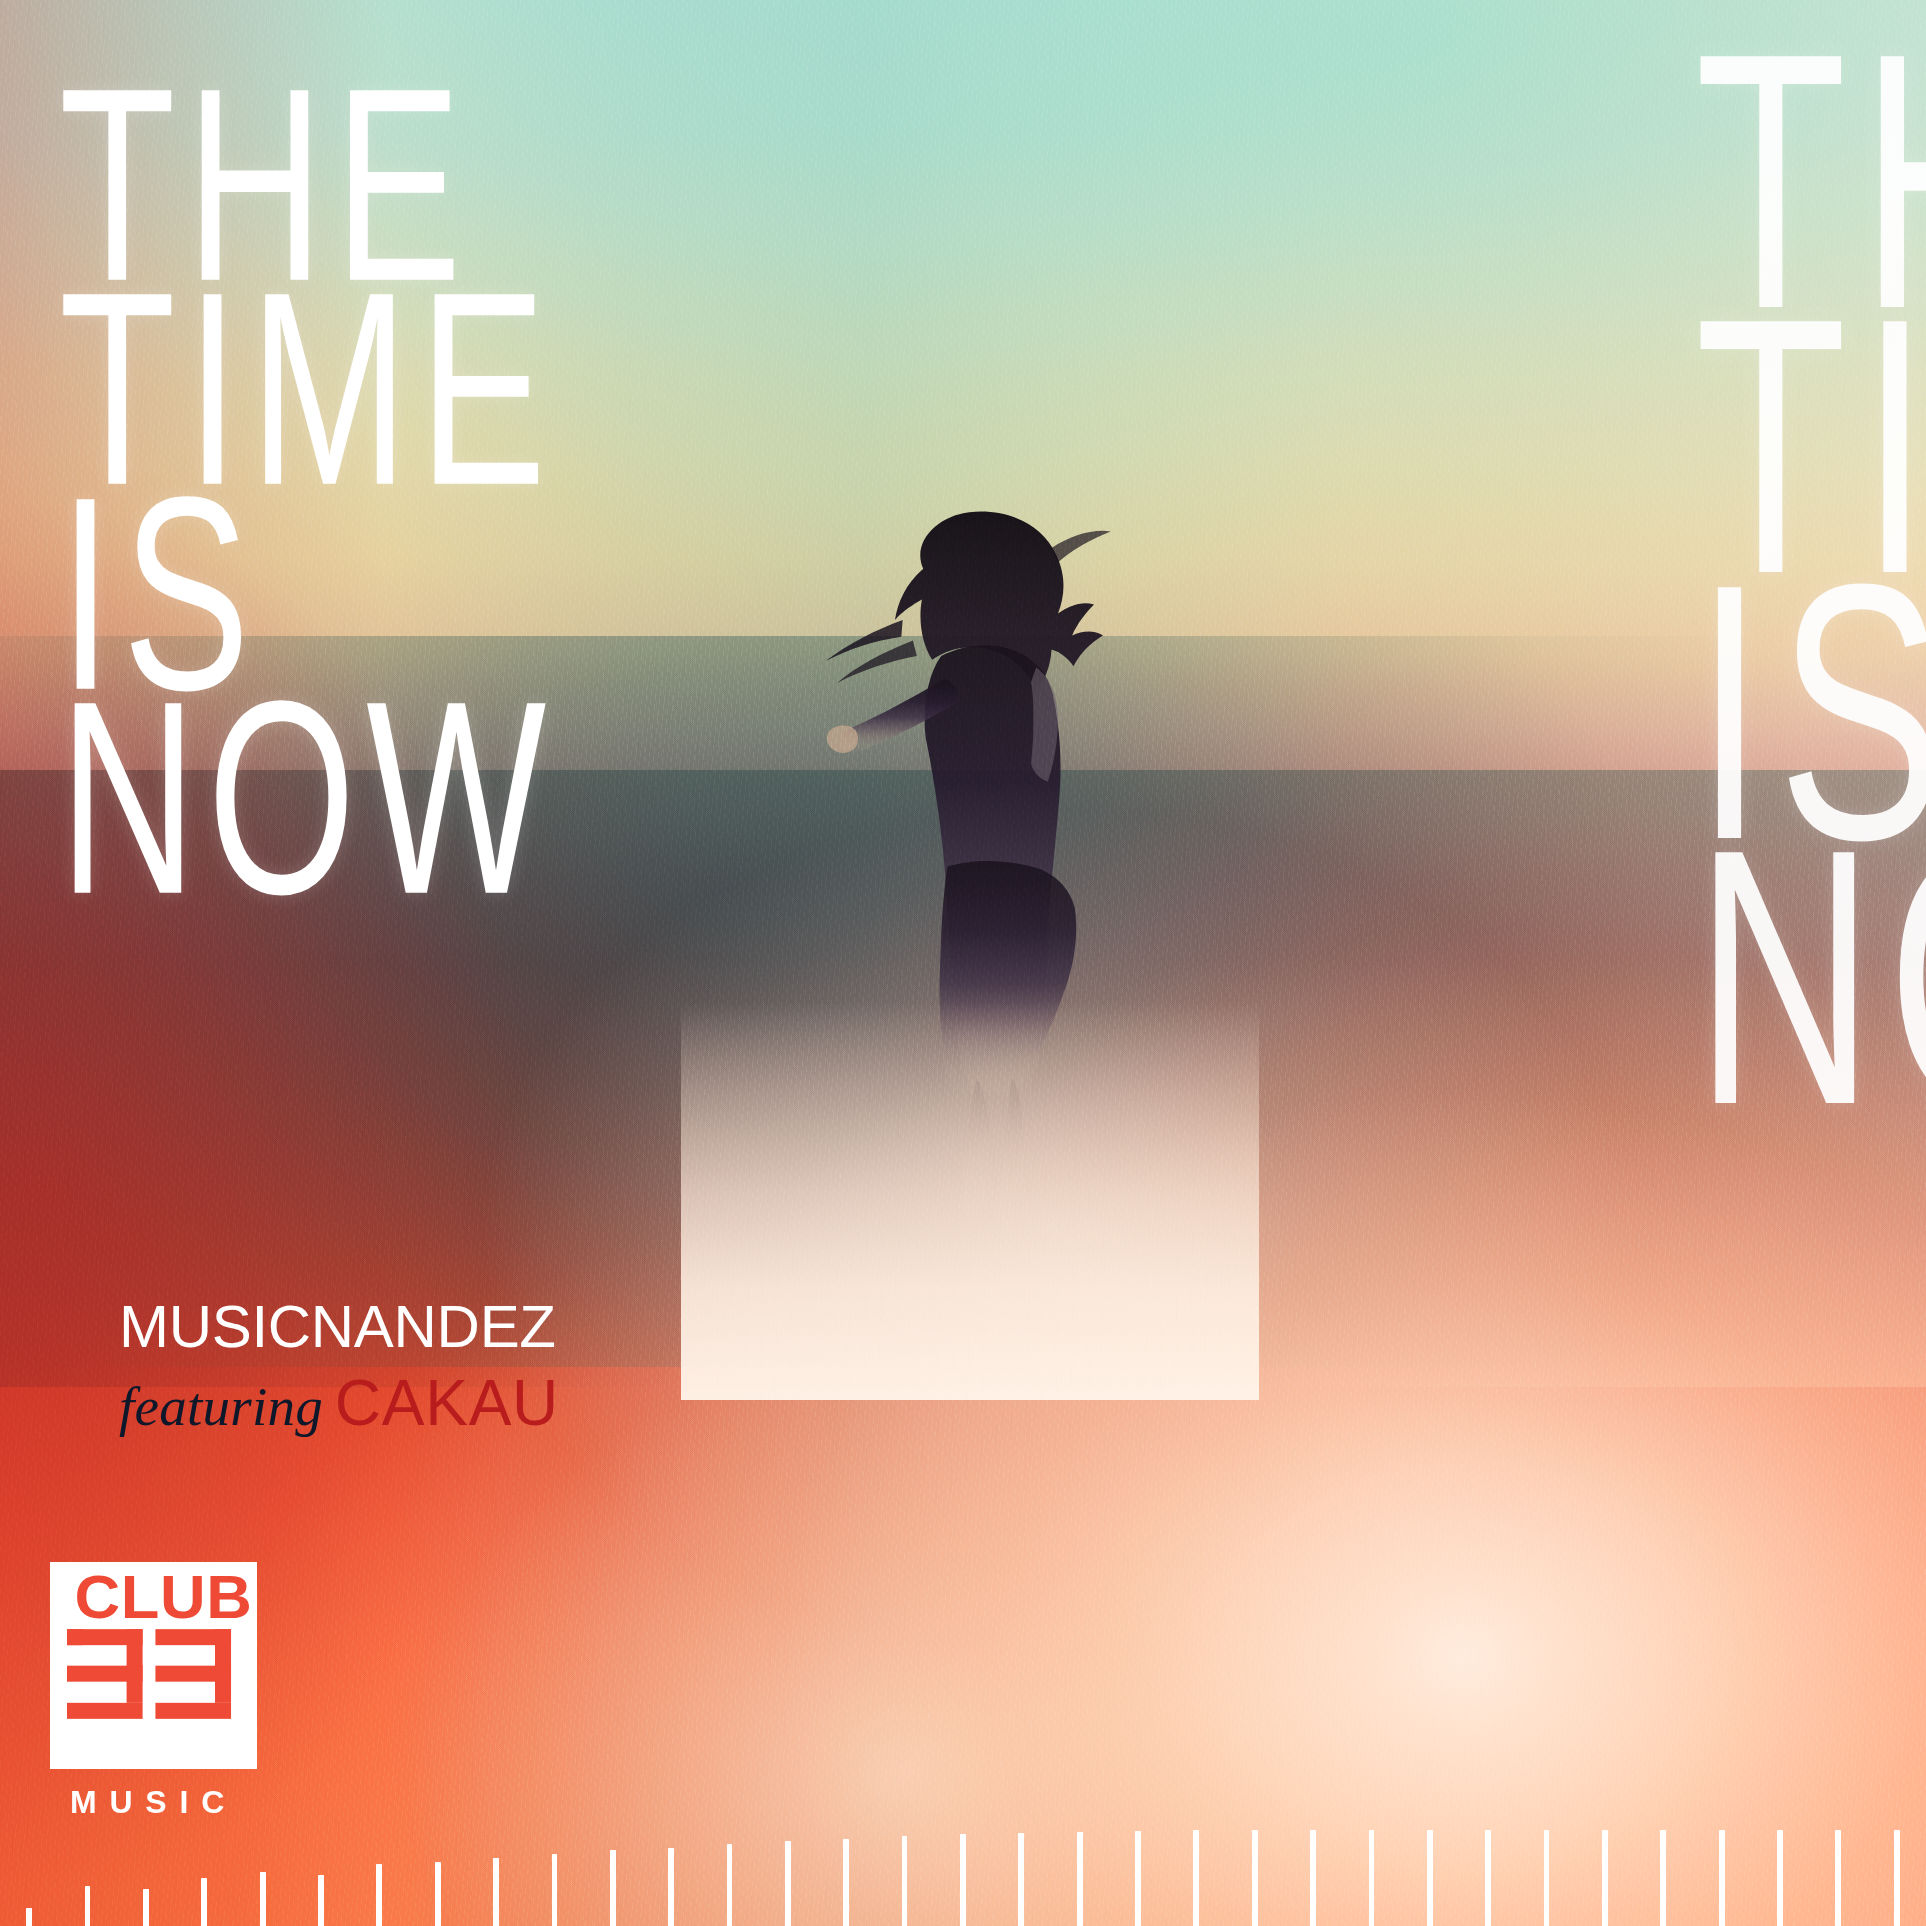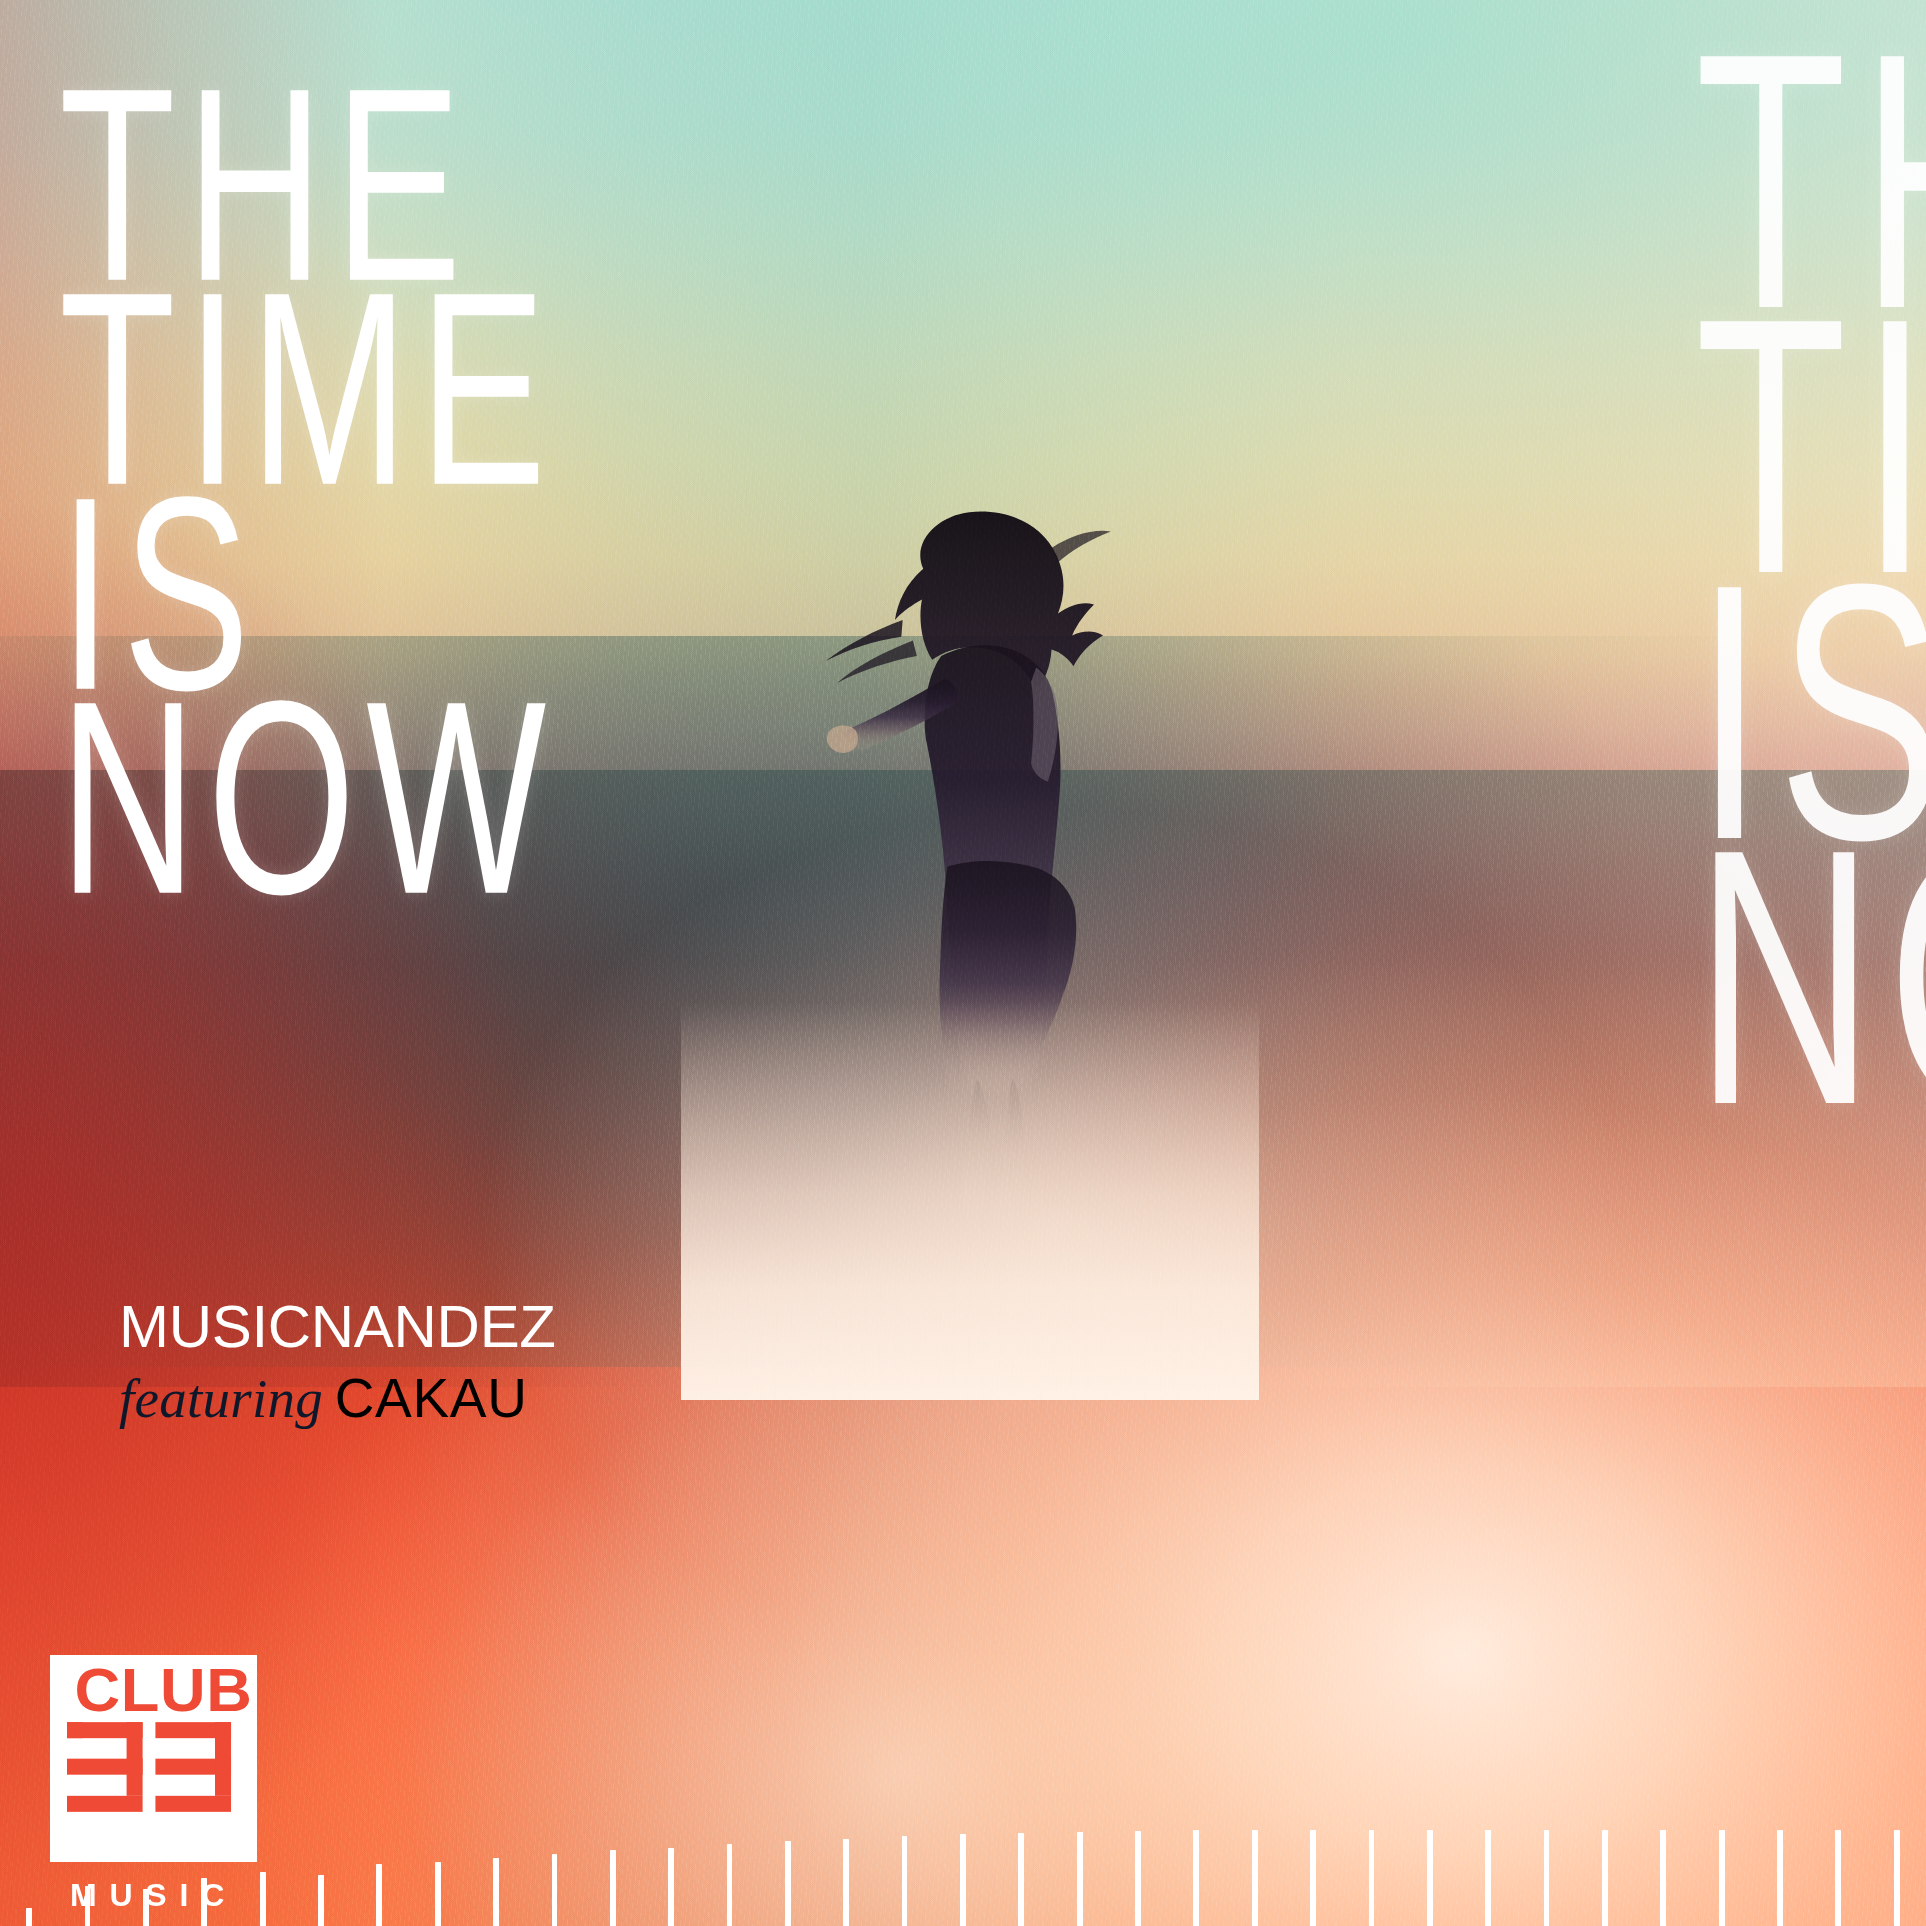--- a/index.html
+++ b/index.html
@@ -191,26 +191,26 @@
   }
   #feat-word{
     font-family:"Liberation Serif", serif;
     font-style:italic;font-weight:400;
     color:#0f172a;
     font-size:55px;
     letter-spacing:.005em;
   }
   #feat-artist{
     font-family:"Liberation Sans", sans-serif;
-    font-weight:300;color:#000000;font-size:55px;letter-spacing:.012em;
+    font-weight:300;color:#b91c1c;font-size:64px;letter-spacing:.012em;
     margin-left:11.6px;
   }
 
   
-  #label-block{position:absolute;left:50px;top:1655px;}
+  #label-block{position:absolute;left:50px;top:1562px;}
   #logo-square{
     width:207px;height:207px;background:#ffffff;
     position:relative;display:block;
   }
   #logo-club{
     position:absolute;left:0;right:6.4px;top:3.9px;
     text-align:right;
     color:#ef4a35;
     font-weight:700;
     font-size:62px;

